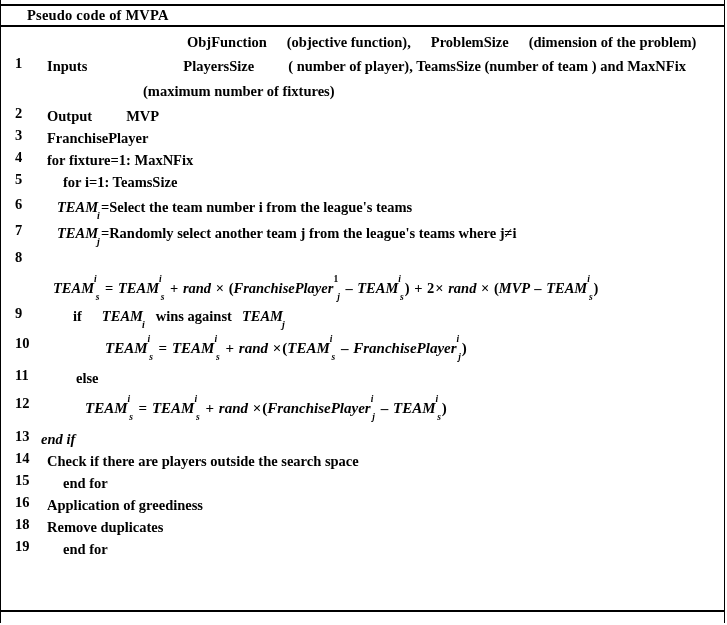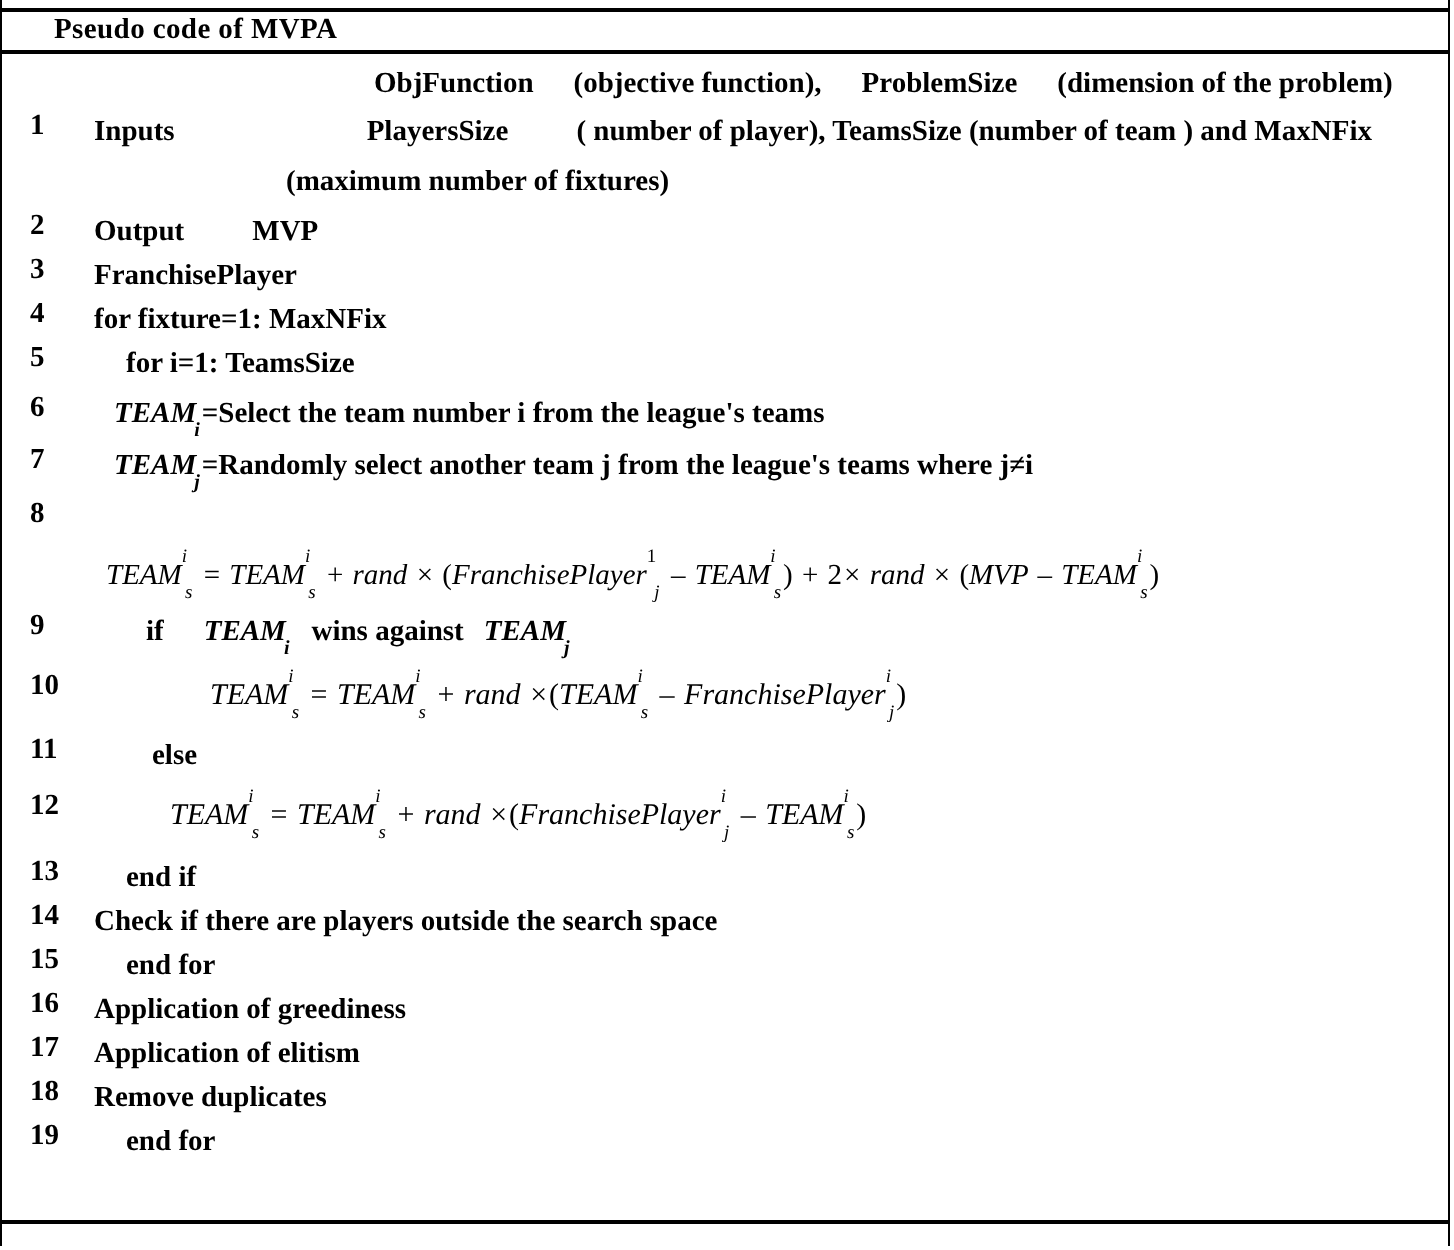--- a/index.html
+++ b/index.html
@@ -90,21 +90,21 @@
     white-space: nowrap;
   }
   .simple.ind1 .content { margin-left: 62px; }
   .simple.ind2 .content { margin-left: 56px; }
 
   
   .eq .content {
     margin-left: 52px;
     margin-right: 13px;
     font-style: italic;
-    font-weight: normal;
+    font-weight: bold;
     font-size: 15px;
     line-height: 26px;
     white-space: nowrap;
   }
   .eq.eqwide .content { margin-left: 52px; font-size: 14.5px; }
 
   .mi  { font-style: italic; }
   .mup { font-style: normal; }
   .op  { font-style: normal; padding: 0 1px; }
 
@@ -245,42 +245,38 @@
         <span class="op">+</span>
         <span class="mi">rand</span>
         <span class="op">×</span><span class="mup">(</span><span class="mi">FranchisePlayer</span><sup>i</sup><sub>j</sub>
         <span class="op">–</span>
         <span class="mi">TEAM</span><sup>i</sup><sub>s</sub><span class="mup">)</span>
       </span>
     </div>
 
     <div class="row simple ind2" style="margin-top:7px;">
       <span class="lineno">13</span>
-      <span class="content" style="margin-left:62px;">end if</span>
+      <span class="content" style="margin-left:40px;font-style:italic;">end if</span>
     </div>
 
     <div class="row simple">
       <span class="lineno">14</span>
       <span class="content">Check if there are players outside the search space</span>
     </div>
 
     <div class="row simple ind2">
       <span class="lineno">15</span>
       <span class="content" style="margin-left:62px;">end for</span>
     </div>
 
     <div class="row simple">
       <span class="lineno">16</span>
       <span class="content">Application of greediness</span>
     </div>
 
-    <div class="row simple">
-      <span class="lineno">17</span>
-      <span class="content">Application of elitism</span>
-    </div>
 
     <div class="row simple">
       <span class="lineno">18</span>
       <span class="content">Remove duplicates</span>
     </div>
 
     <div class="row simple ind2">
       <span class="lineno">19</span>
       <span class="content" style="margin-left:62px;">end for</span>
     </div>

